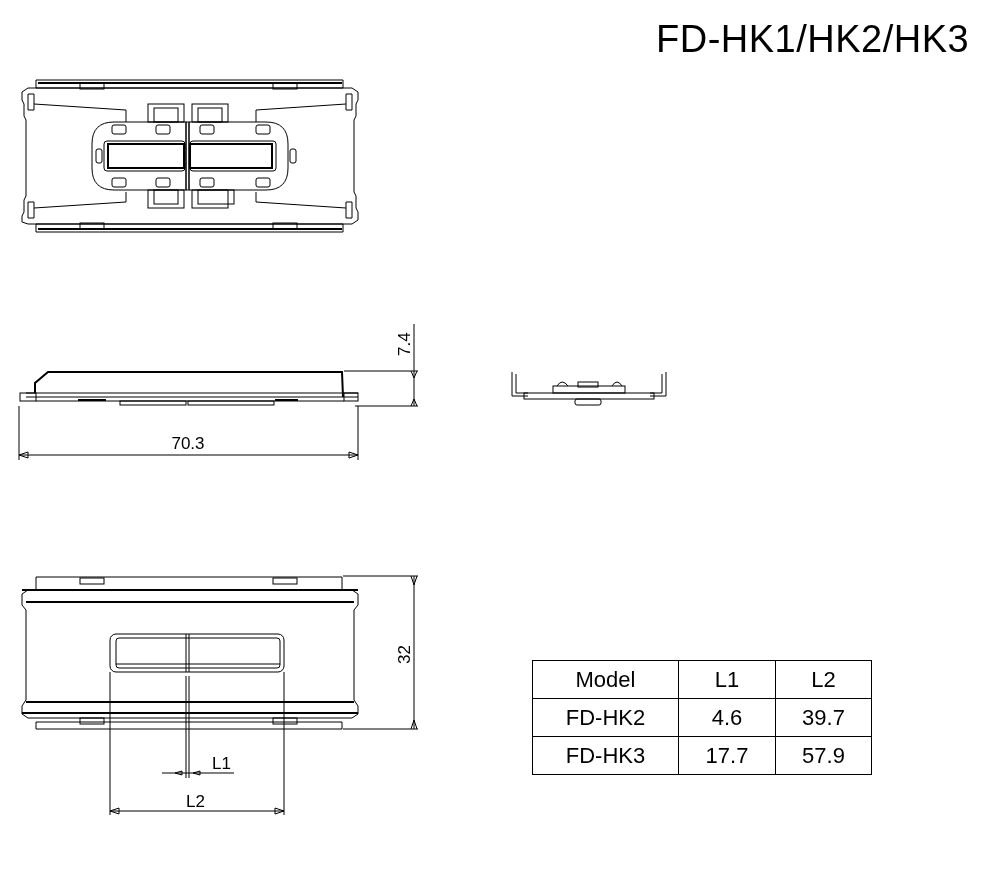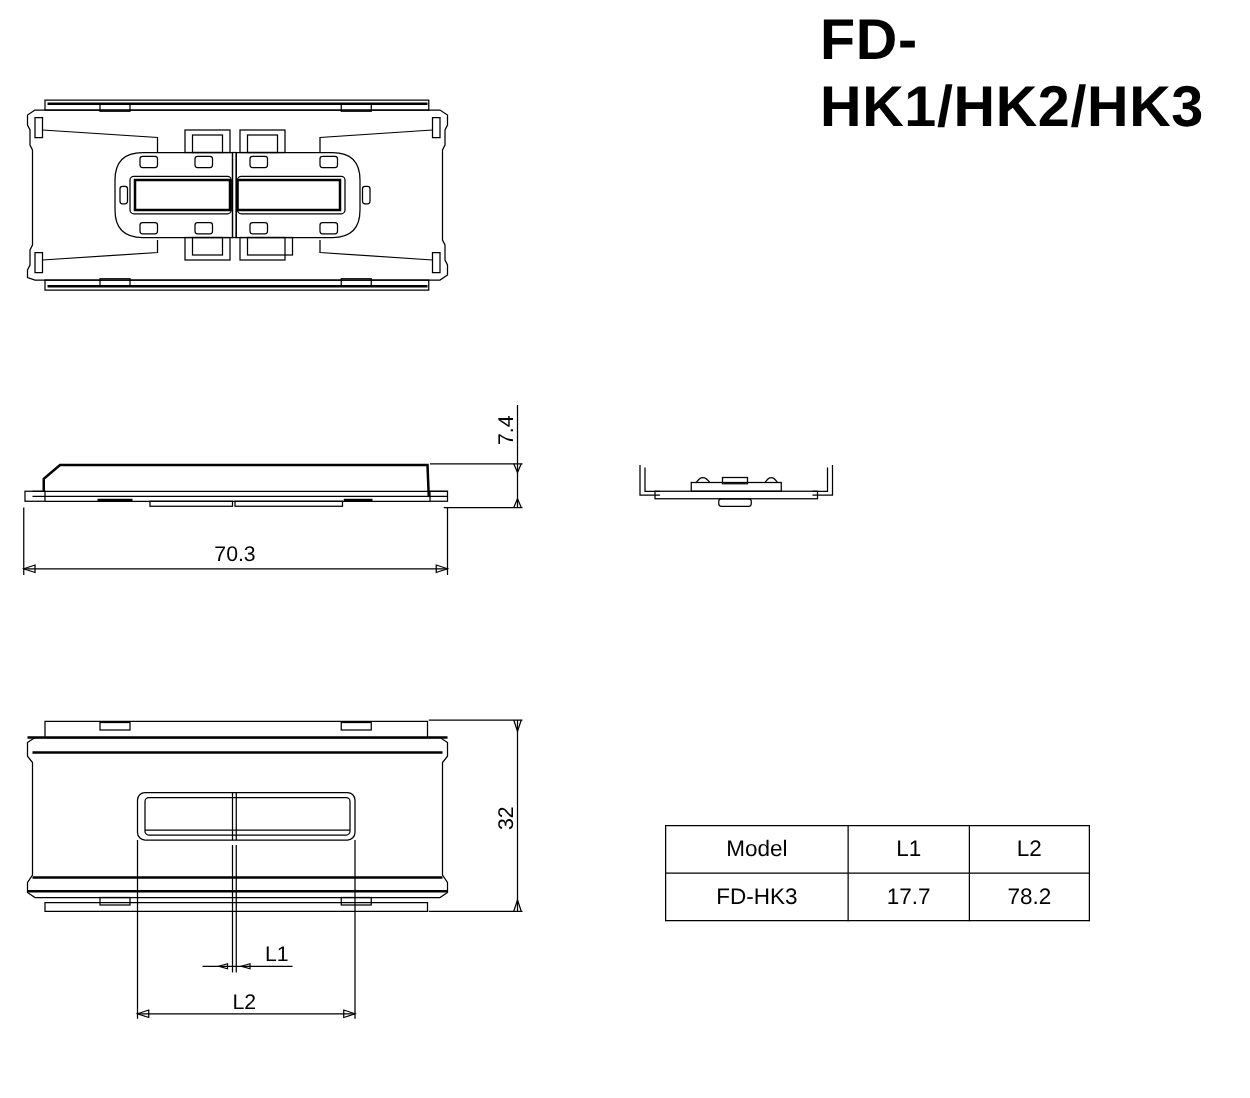--- a/index.html
+++ b/index.html
@@ -1,20 +1,20 @@
 <!DOCTYPE html>
 <html><head>
 <meta charset="utf-8">
 <style>
   html, body { margin:0; padding:0; background:#ffffff; }
   body { width:1000px; height:878px; position:relative; overflow:hidden; font-family:"Liberation Sans", sans-serif; color:#000; }
-  .title { position:absolute; left:656px; top:4px; font-size:46px; letter-spacing:0.5px; font-family:"Liberation Sans", sans-serif;font-weight:bold; }
+  .title { position:absolute; left:656px; top:18px; font-size:38px; letter-spacing:0.5px; font-family:"Liberation Sans", sans-serif; }
   svg.drawing { position:absolute; left:0; top:0; }
   .dim-label { font-family:"Liberation Sans", sans-serif; font-size:17px; fill:#000; }
-  table.spec { position:absolute; left:532px; top:660px; border-collapse:collapse; font-size:18px; }
+  table.spec { position:absolute; left:532px; top:660px; border-collapse:collapse; font-size:22px; }
   table.spec td, table.spec th { border:1px solid #000; height:37px; text-align:center; font-weight:normal; padding:0; }
   table.spec .c0 { width:145px; }
   table.spec .c1 { width:96px; }
   table.spec .c2 { width:95px; }
 </style>
 </head>
 <body>
 
 <div class="title">FD-HK1/HK2/HK3</div>
 
@@ -153,18 +153,23 @@
 </svg>
 
 <table class="spec">
   <tbody>
       <tr>
     <th class="c0">Model</th>
     <th class="c1">L1</th>
     <th class="c2">L2</th>
   </tr>
   <tr>
+    <td>FD-HK2</td>
+    <td>4.6</td>
+    <td>39.7</td>
+  </tr>
+  <tr>
     <td>FD-HK3</td>
     <td>17.7</td>
-    <td>78.2</td>
+    <td>57.9</td>
   </tr>
 </tbody>
   </table>
 
 </body></html>

